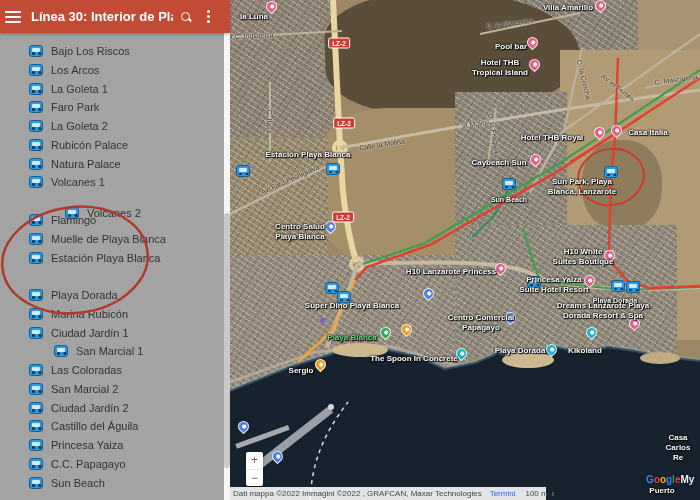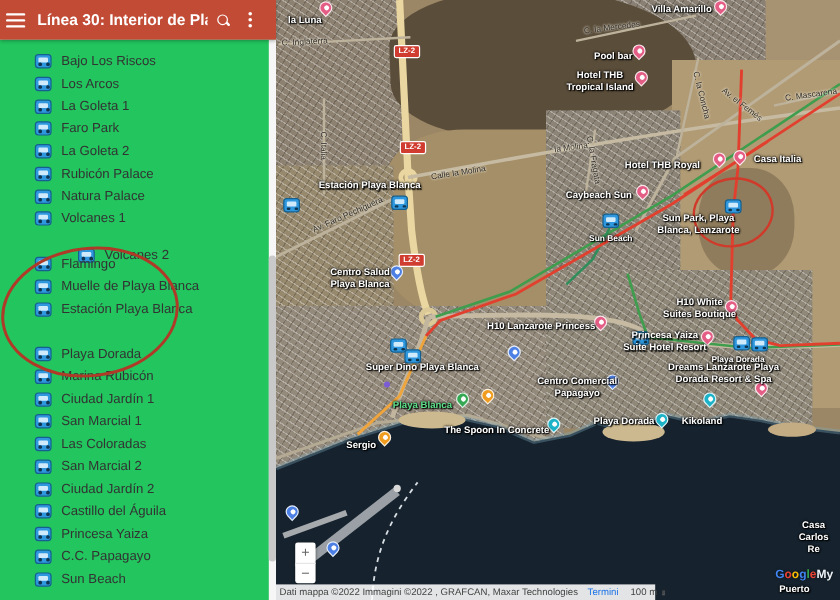--- a/index.html
+++ b/index.html
@@ -12,21 +12,21 @@
   .hamburger span { display:block; height:2px; background:#fff; border-radius:1px; }
   .header-title { color:#fff; font-size:13px; font-weight:bold; margin-left:10px; width:142px; white-space:nowrap; overflow:hidden; }
   .hicon { color:#fff; font-size:14px; margin-left:8px; cursor:pointer; }
   .search-glyph { position:relative; width:10px; height:10px; }
   .search-glyph::before { content:""; position:absolute; left:0; top:0; width:7px; height:7px; border:1.6px solid #fff; border-radius:50%; }
   .search-glyph::after { content:""; position:absolute; left:7px; top:7px; width:4px; height:1.8px; background:#fff; transform:rotate(45deg); border-radius:1px; }
   .dots { display:flex; flex-direction:column; gap:2px; margin-left:16px; cursor:pointer; }
   .dots i { width:3px; height:3px; border-radius:50%; background:#fff; }
 
   
-  .sidebar { position:absolute; left:0; top:33px; width:230px; height:467px; background:#22c55e; z-index:20;text-align:right; }
+  .sidebar { position:absolute; left:0; top:33px; width:230px; height:467px; background:#a3a3a3; z-index:20;text-align:right; }
   .stop { position:absolute; left:0; width:218px; height:19px; display:flex; align-items:center; cursor:pointer; }
   .stop .busicon { margin-left:29px; }
   .stop-label { font-size:11px; color:#333; margin-left:8px; white-space:nowrap; }
   .scrollbar-track { position:absolute; left:224px; top:0; width:6px; height:467px; background:#f6f6f6; }
   .scrollbar-thumb { position:absolute; left:224px; top:180px; width:6px; height:255px; background:#c9c9c9; border-radius:3px; cursor:pointer; }
   .sidebar-annot { position:absolute; left:0; top:0; width:230px; height:467px; pointer-events:none; z-index:5; }
 
   
   .busicon { position:relative; width:14px; height:12px; background:#2e97dd; border:1px solid #15608f; border-radius:3px; flex:0 0 auto; }
   .busicon::before { content:""; position:absolute; left:2px; right:2px; top:2px; height:4px; background:#cfeafb; border-radius:1px; }
@@ -300,21 +300,21 @@
         <span class="stop-label">Playa Dorada</span>
       </div>
     <div class="stop" style="top:271px;">
         <span class="busicon"></span>
         <span class="stop-label">Marina Rubicón</span>
       </div>
     <div class="stop" style="top:290px;">
         <span class="busicon"></span>
         <span class="stop-label">Ciudad Jardín 1</span>
       </div>
-    <div class="stop" style="top:308px;">
+    <div class="stop" style="top:308px;padding-left:25px;">
         <span class="busicon"></span>
         <span class="stop-label">San Marcial 1</span>
       </div>
     <div class="stop" style="top:327px;">
         <span class="busicon"></span>
         <span class="stop-label">Las Coloradas</span>
       </div>
     <div class="stop" style="top:346px;">
         <span class="busicon"></span>
         <span class="stop-label">San Marcial 2</span>

